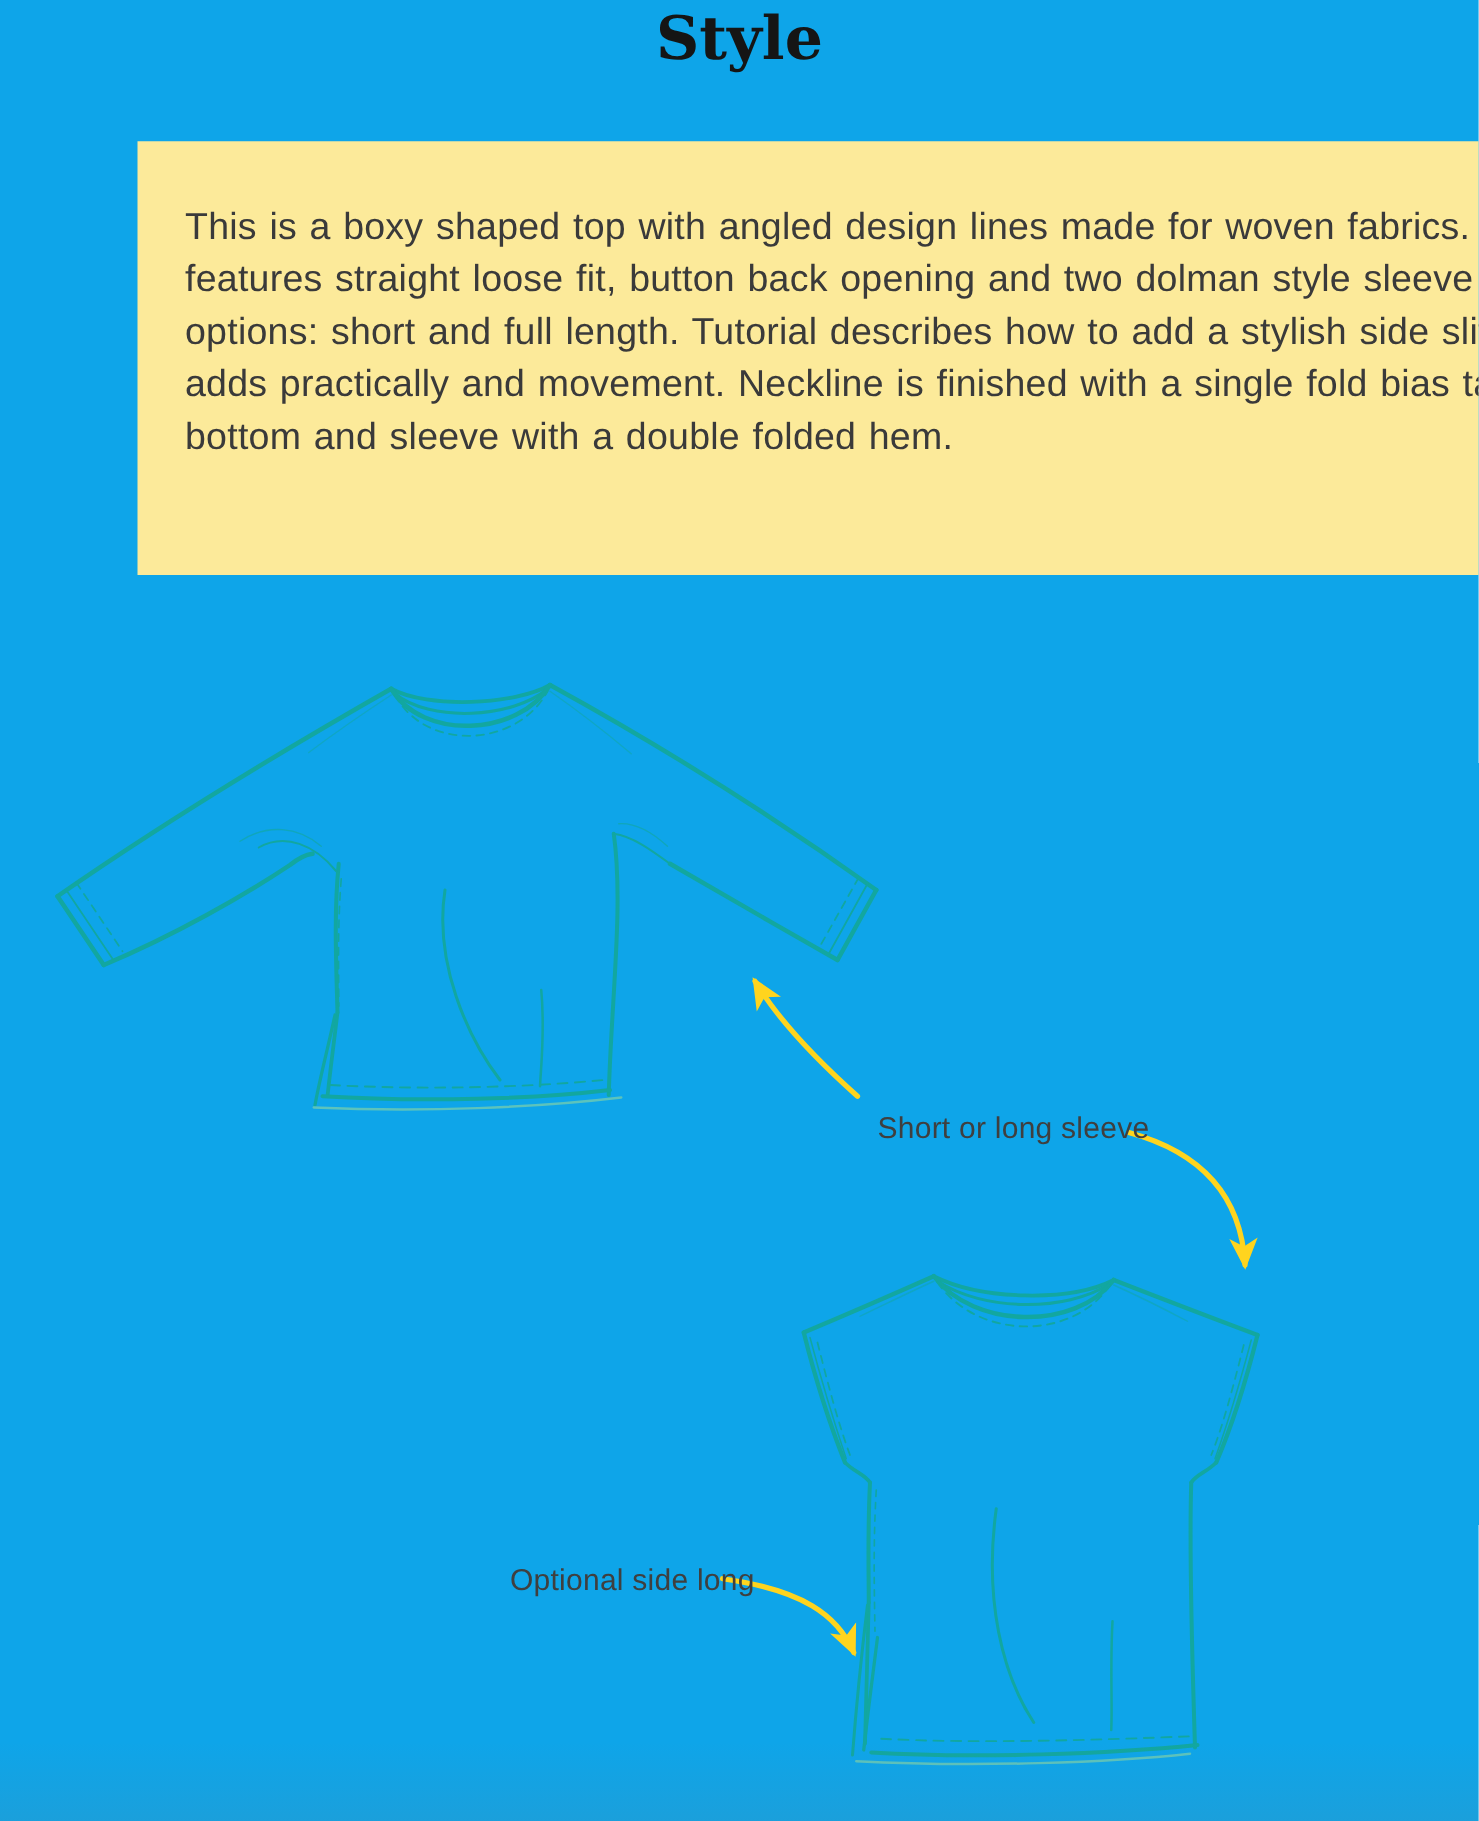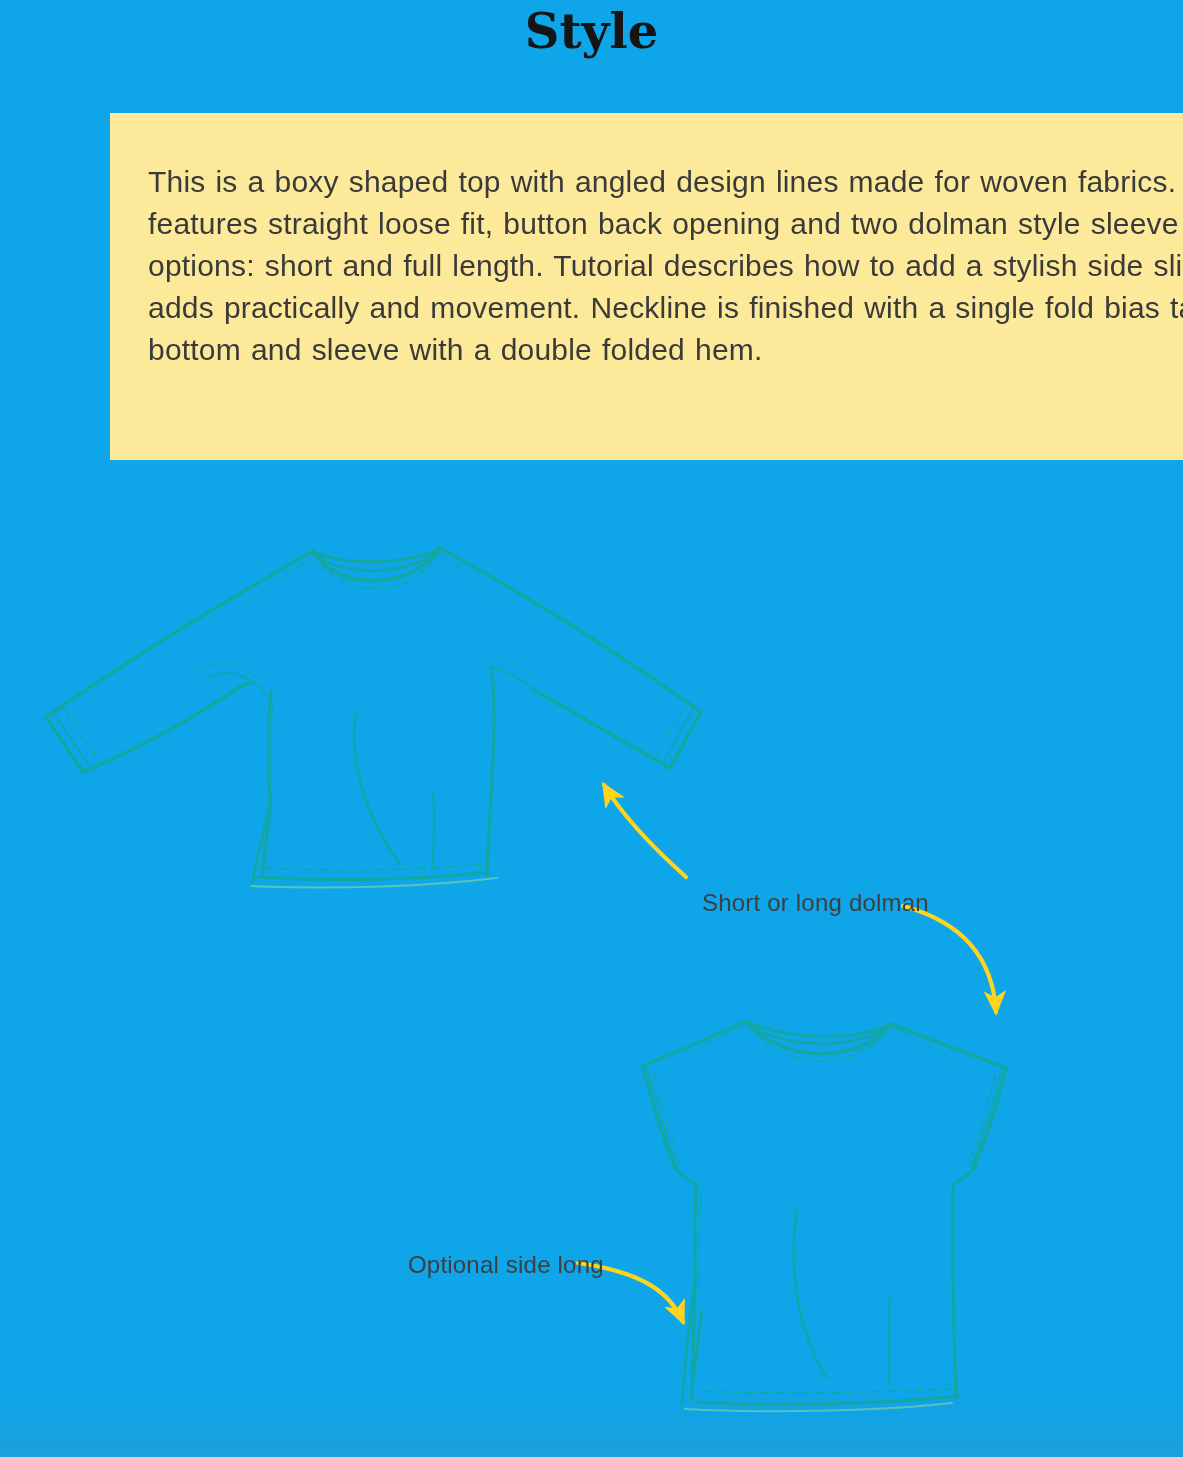--- a/index.html
+++ b/index.html
@@ -157,17 +157,17 @@
     <defs>
       <marker id="ah" viewBox="0 0 10 9" refX="8.5" refY="4.5" markerWidth="6" markerHeight="6" orient="auto" markerUnits="strokeWidth">
         <path d="M0,0 L10,4.5 L0,9 L2.6,4.5 Z" fill="#ffd41e" style="fill:var(--yellow)"></path>
       </marker>
     </defs>
     <path class="ar" stroke-width="4.2" marker-end="url(#ah)" d="M686,877 C658,852 624,818 604,785"></path>
     <path class="ar" stroke-width="4.2" marker-end="url(#ah)" d="M903,906 C962,922 993,958 996,1012"></path>
     <path class="ar" stroke-width="4.2" marker-end="url(#ah)" d="M578,1263 C642,1272 670,1292 683,1322"></path>
   </svg>
 
-  <span class="annotation sleeve-label">Short or long dolman</span>
+  <span class="annotation sleeve-label">Short or long sleeve</span>
   <span class="annotation slit-label">Optional side long</span>
 
   <div class="bottom-fade"></div>
 </div>
 
 </body></html>

